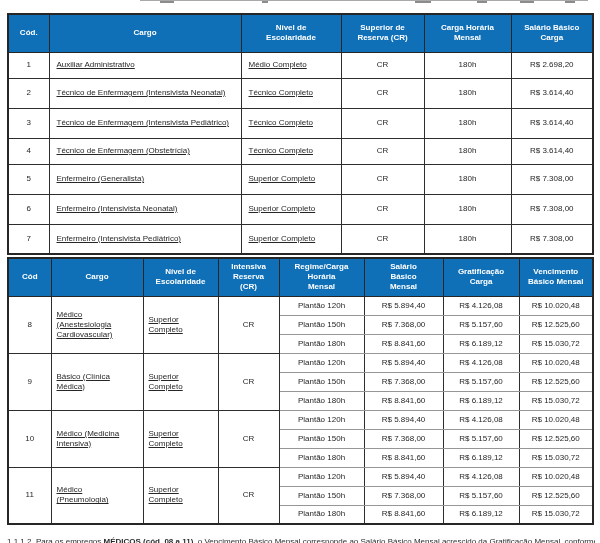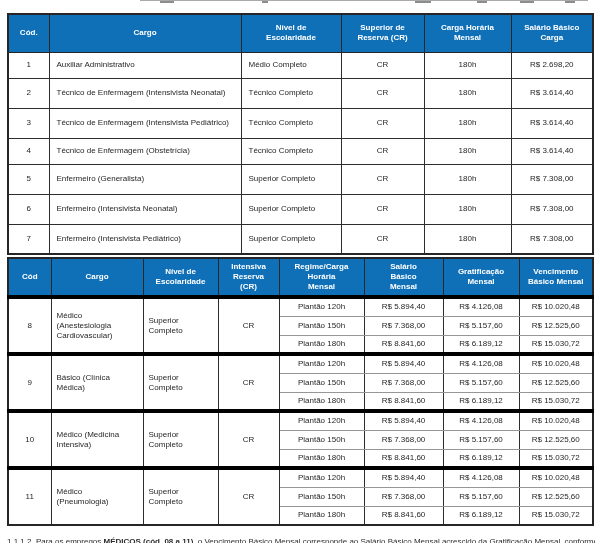--- a/index.html
+++ b/index.html
@@ -41,37 +41,37 @@
     white-space: pre-line;
     font-size: 8px;
   }
   td {
     border: 1px solid #2d2d2d;
     vertical-align: middle;
     padding: 2px 3px;
     text-align: center;
     overflow: hidden;
   }
-  td.left { text-align: left; padding-left: 7px; }
+  td.left { text-align: left; padding-left: 7px; text-decoration: underline; }
   .pl { white-space: pre-line; }
 
   .t1 tr.hdr  { height: 38px; }
   .t1 tr.r1 { height: 26px; }
   .t1 tr.r2 { height: 30px; }
 
   .t2 tr.hdr { height: 38px; }
   .t2 td.sub {
     height: 19px;
     border-left: 1px solid #2d2d2d;
     border-right: 1px solid #2d2d2d;
     border-top: 1px solid #969696;
     border-bottom: 1px solid #969696;
     padding: 1px 2px;
   }
-  .t2 tr.gstart td { border-top: 4px solid #000000; }
+  .t2 tr.gstart td { border-top: 1px solid #000000; }
   .t2 td.left { padding-left: 5px; }
 
   .footnote {
     position: absolute;
     top: 537px;
     left: 7px;
     width: 588px;
     height: 10px;
     background: #ffffff;
     font-size: 8px;
@@ -195,21 +195,21 @@
       <th>Intensiva
 Reserva
 (CR)</th>
       <th>Regime/Carga
 Horária
 Mensal</th>
       <th>Salário
 Básico
 Mensal</th>
       <th>Gratificação
-Mensal</th>
+Carga</th>
       <th>Vencimento
 Básico Mensal</th>
     </tr>
 
     <tr class="gstart">
       <td rowspan="3">8</td>
       <td rowspan="3" class="left pl">Médico
 (Anestesiologia
 Cardiovascular)</td>
       <td rowspan="3" class="left pl">Superior

